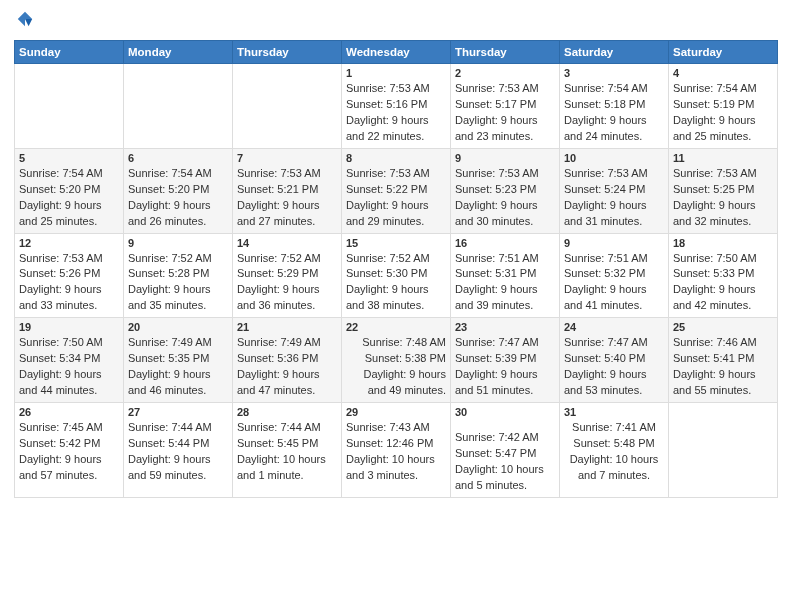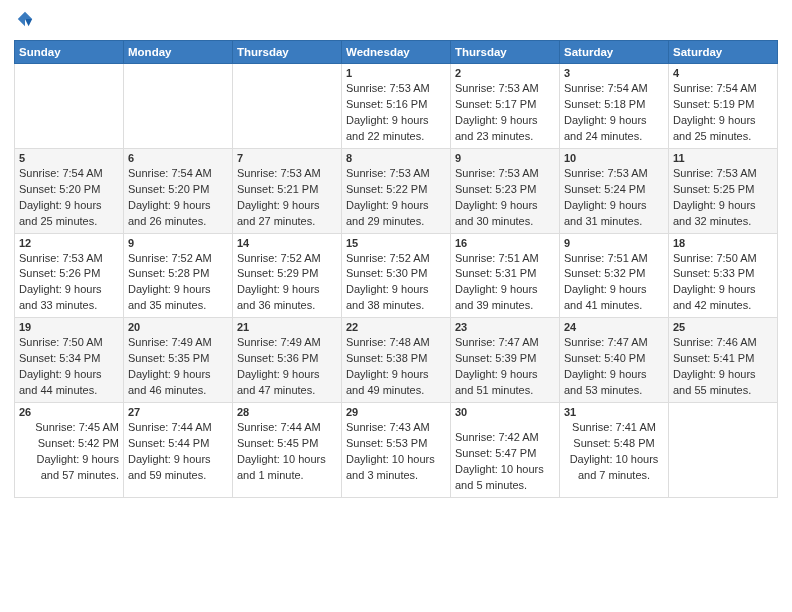--- a/index.html
+++ b/index.html
@@ -281,21 +281,21 @@
           </td>
           <td>
             <span class="day-num">21</span>
             <div class="day-info" style="white-space: pre-line;">Sunrise: 7:49 AM
 Sunset: 5:36 PM
 Daylight: 9 hours
 and 47 minutes.</div>
           </td>
           <td>
             <span class="day-num">22</span>
-            <div class="day-info" style="white-space: pre-line;">Sunrise: 7:48 AM
+            <div class="day-info" style="white-space: pre-line; text-align: right;">Sunrise: 7:48 AM
 Sunset: 5:38 PM
 Daylight: 9 hours
 and 49 minutes.</div>
           </td>
           <td>
             <span class="day-num">23</span>
             <div class="day-info" style="white-space: pre-line;">Sunrise: 7:47 AM
 Sunset: 5:39 PM
 Daylight: 9 hours
 and 51 minutes.</div>
@@ -311,21 +311,21 @@
             <span class="day-num">25</span>
             <div class="day-info" style="white-space: pre-line;">Sunrise: 7:46 AM
 Sunset: 5:41 PM
 Daylight: 9 hours
 and 55 minutes.</div>
           </td>
         </tr>
         <tr>
           <td>
             <span class="day-num">26</span>
-            <div class="day-info" style="white-space: pre-line; text-align: right;">Sunrise: 7:45 AM
+            <div class="day-info" style="white-space: pre-line;">Sunrise: 7:45 AM
 Sunset: 5:42 PM
 Daylight: 9 hours
 and 57 minutes.</div>
           </td>
           <td>
             <span class="day-num">27</span>
             <div class="day-info" style="white-space: pre-line;">Sunrise: 7:44 AM
 Sunset: 5:44 PM
 Daylight: 9 hours
 and 59 minutes.</div>
@@ -333,21 +333,21 @@
           <td>
             <span class="day-num">28</span>
             <div class="day-info" style="white-space: pre-line;">Sunrise: 7:44 AM
 Sunset: 5:45 PM
 Daylight: 10 hours
 and 1 minute.</div>
           </td>
           <td>
             <span class="day-num">29</span>
             <div class="day-info" style="white-space: pre-line;">Sunrise: 7:43 AM
-Sunset: 5:53 PM
+Sunset: 12:46 PM
 Daylight: 10 hours
 and 3 minutes.</div>
           </td>
           <td>
             <span class="day-num">30</span>
             <div class="day-info" style="white-space: pre-line; margin-top: 12px;">Sunrise: 7:42 AM
 Sunset: 5:47 PM
 Daylight: 10 hours
 and 5 minutes.</div>
           </td>

